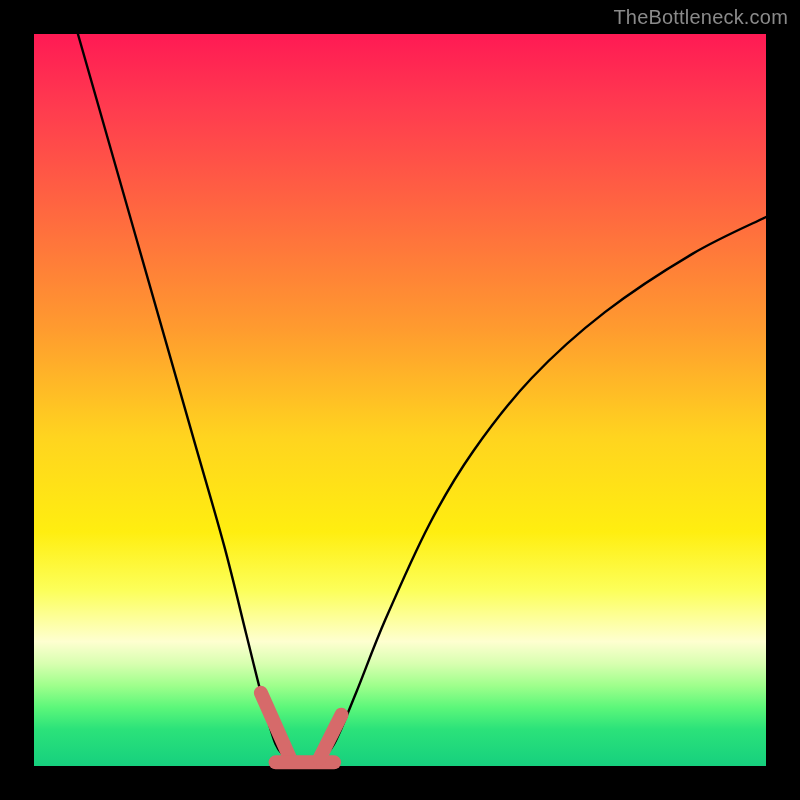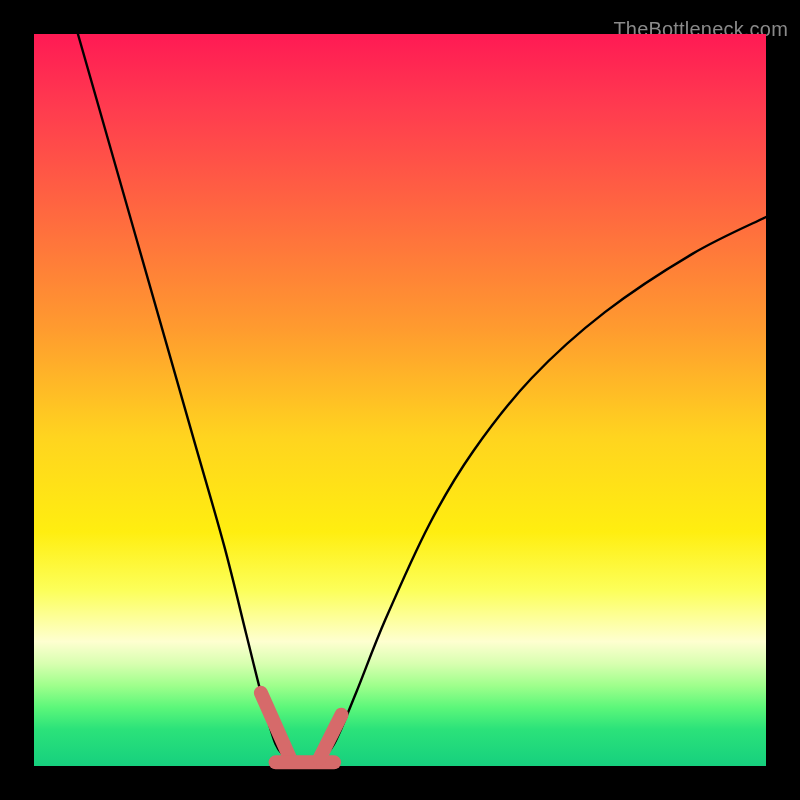--- a/index.html
+++ b/index.html
@@ -38,21 +38,21 @@
       #feffd0 83%,
       #d8ffb0 86%,
       #9fff8c 89%,
       #5cf77a 92%,
       #2be27a 95%,
       #16d07e 100%
     );
   }
   .watermark {
     position: absolute;
-    top: 18px;
+    top: 6px;
     right: 12px;
     color: #8a8a8a;
     font-size: 20px;
     letter-spacing: 0.2px;
     user-select: none;
   }
   svg.curve {
     position: absolute;
     left: 0;
     top: 0;

